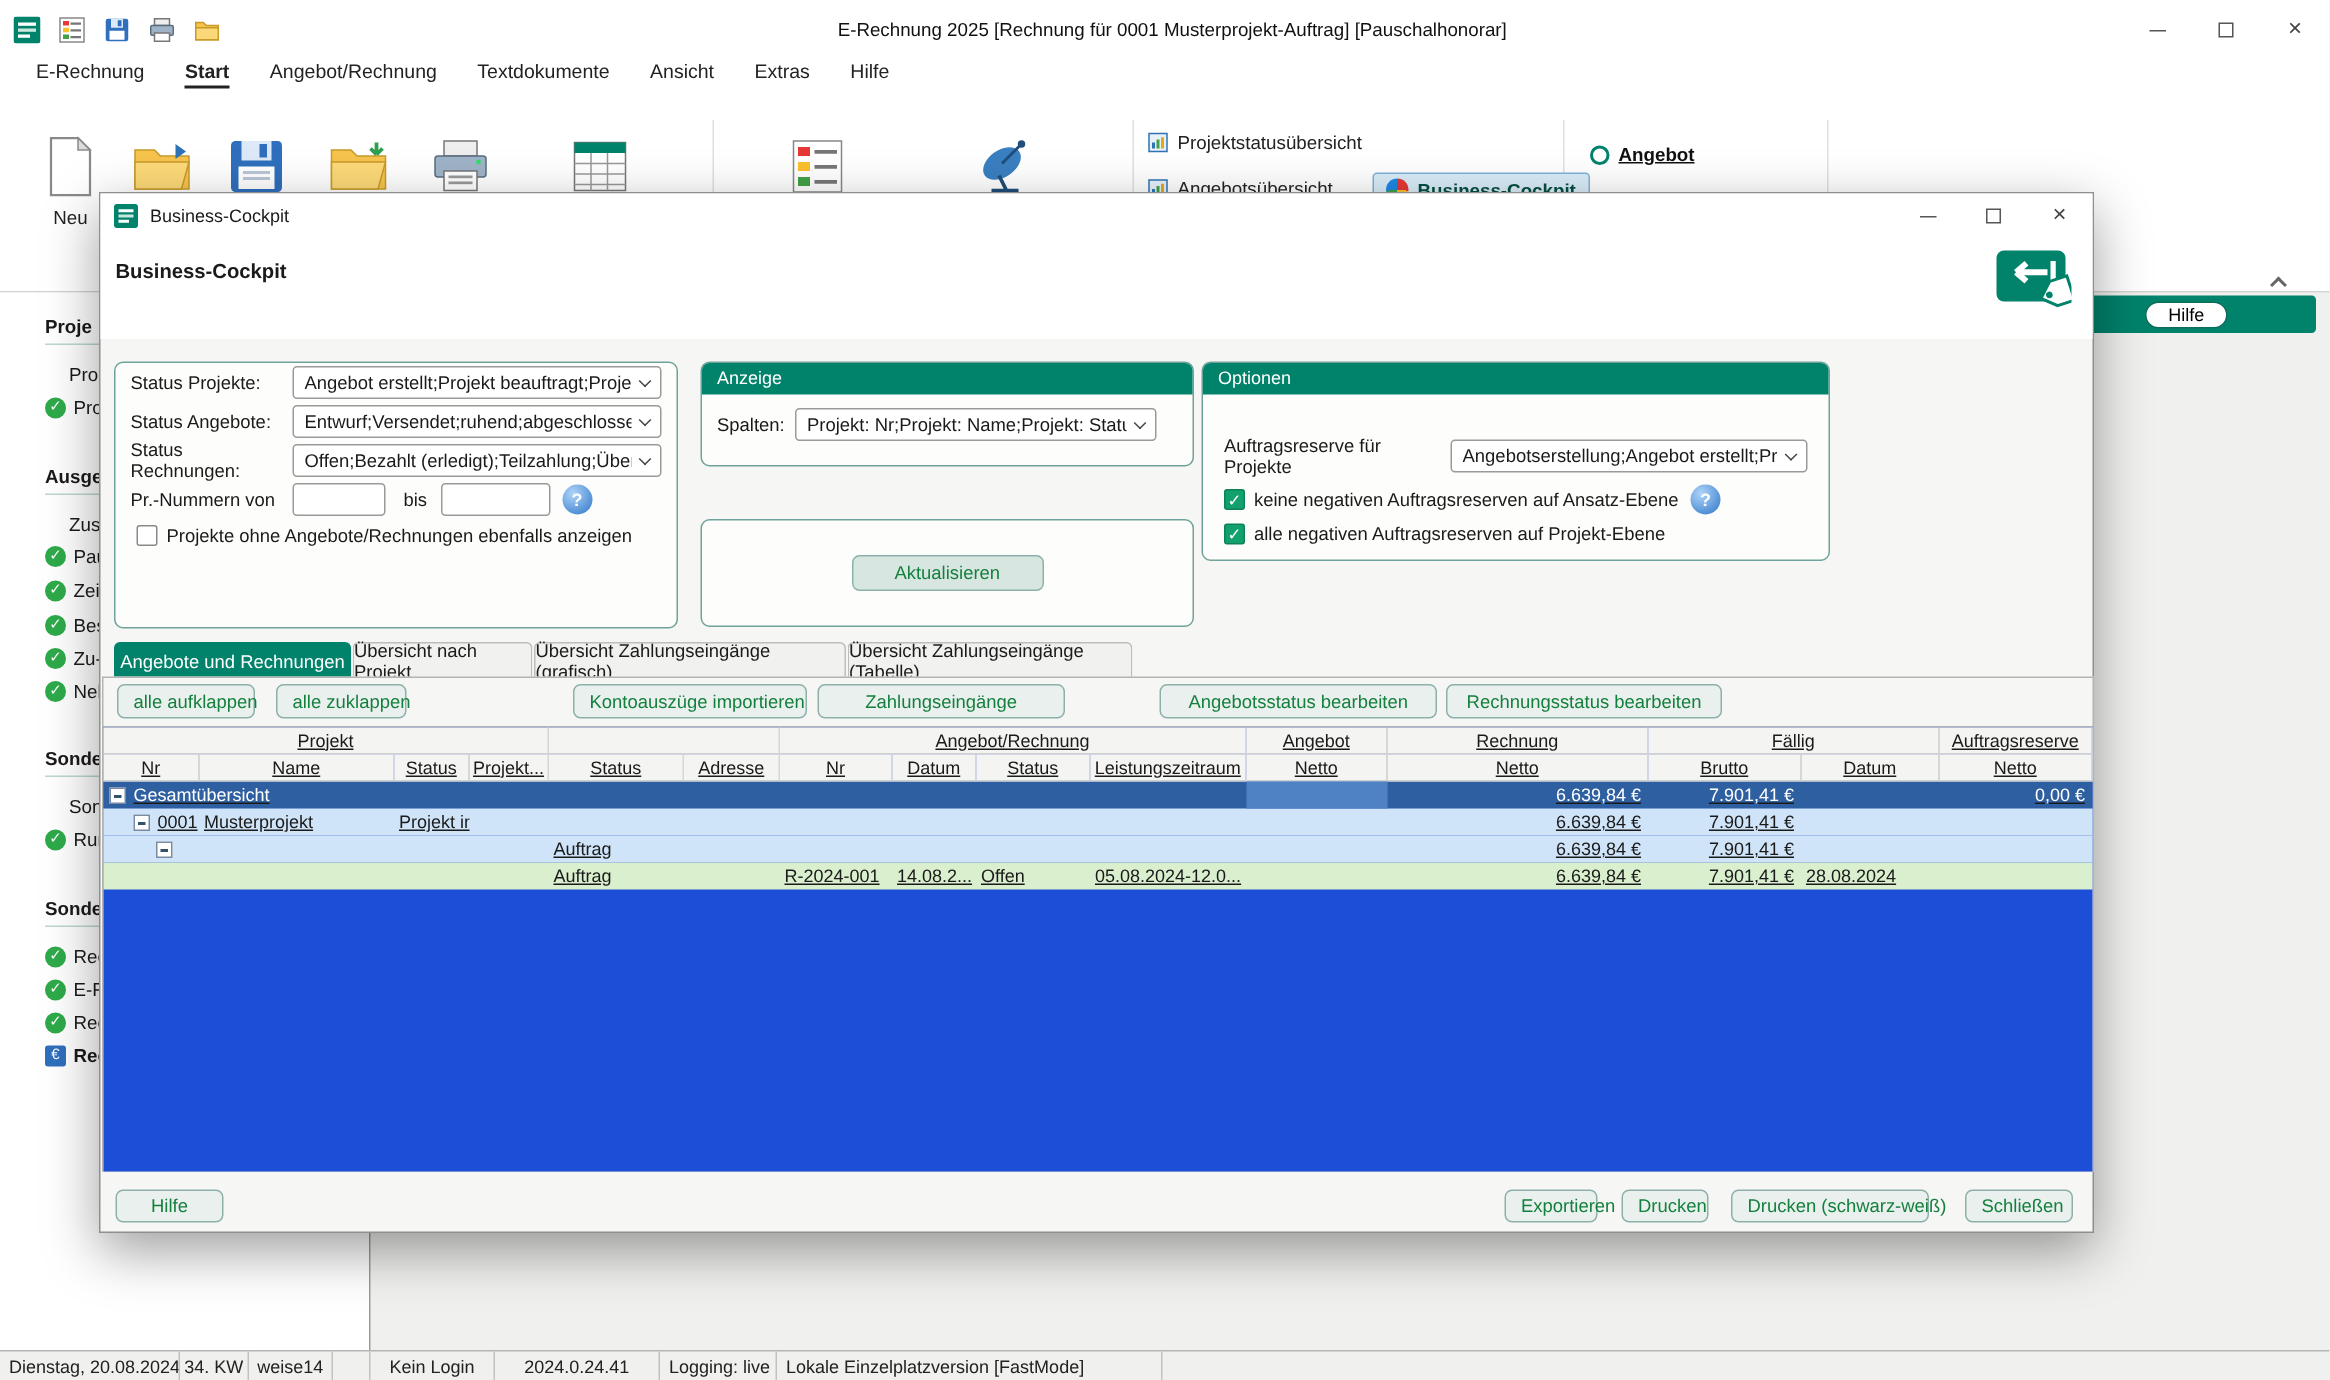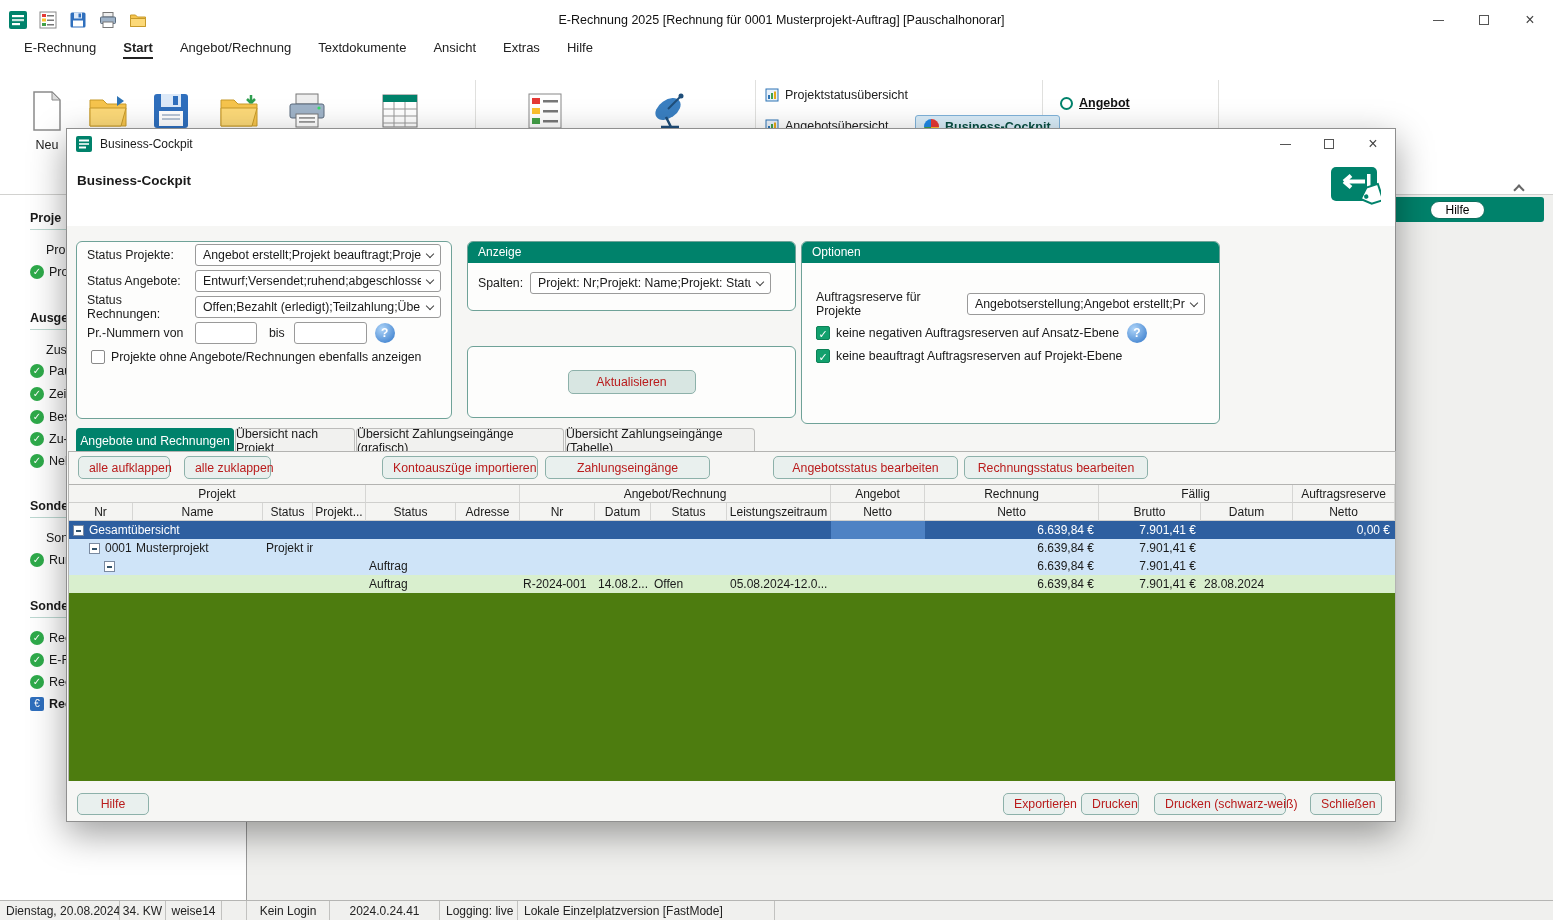--- a/index.html
+++ b/index.html
@@ -70,31 +70,31 @@
   .seltext { white-space:nowrap; overflow:hidden; flex:1; }
   .chev { width:6px; height:6px; border-right:1.6px solid #444; border-bottom:1.6px solid #444; transform:rotate(45deg); margin-left:6px; margin-top:-3px; flex:none; }
   .w248 { width:248px; }
   .tinput { height:22px; background:#fff; border:1px solid #9a9a9a; border-radius:3px; font-size:12.3px; padding:0 5px; font-family:"Liberation Sans",sans-serif; }
   .bis { margin:0 9px 0 12px; font-size:12.3px; }
   .help { width:20px; height:20px; border-radius:50%; background:radial-gradient(circle at 35% 30%, #aed4f8, #2d74c8); color:#fff; font-weight:bold; font-size:12px; display:flex; align-items:center; justify-content:center; margin-left:8px; cursor:pointer; flex:none; }
   .cb { width:14px; height:14px; background:#fff; border:1px solid #8a8a8a; border-radius:2px; flex:none; cursor:pointer; }
   .cb.checked { background:#12a06d; border-color:#0c8257; color:#fff; font-size:11px; line-height:14px; text-align:center; }
   .cblabel { font-size:12.3px; margin-left:6px; }
 
-  .btn { background:#e9f0ee; border:1px solid #8db1aa; border-radius:5px; font-size:12.3px; font-family:"Liberation Sans",sans-serif; padding:3px 10px; cursor:pointer; color:#b91c1c; white-space:nowrap; }
+  .btn { background:#e9f0ee; border:1px solid #8db1aa; border-radius:5px; font-size:12.3px; font-family:"Liberation Sans",sans-serif; padding:3px 10px; cursor:pointer; color:#15803d; white-space:nowrap; }
   .btn.big { width:128px; height:24px; background:#d8e6e2; }
 
   .tabs { position:absolute; left:9px; top:299px; display:flex; }
   .tab { height:24px; display:flex; align-items:center; justify-content:center; font-size:12.3px; border:1px solid #bdbdbb; border-bottom:none; background:#f1f1ef; border-radius:4px 4px 0 0; cursor:pointer; margin-right:1px; }
   .tab.active { background:#00826b; color:#fff; border-color:#00826b; }
 
   .panel { position:absolute; left:1px; top:322px; width:1328px; height:330px; border:1px solid #b3b3b1; background:#f6f6f4; }
   .tbtn { position:absolute; top:4px; height:23px; }
 
-  .tablewrap { position:absolute; left:0px; top:32px; width:1326px; height:297px; background:#4d7c0f; border-top:1px solid #b3b3b1; }
+  .tablewrap { position:absolute; left:0px; top:32px; width:1326px; height:297px; background:#1d4ed8; border-top:1px solid #b3b3b1;text-decoration:underline; }
   .trow { display:grid; grid-template-columns:64px 130px 50px 53px 90px 64px 75px 56px 76px 104px 94px 174px 102px 92px 102px; height:18px; font-size:12px; }
   .ghead-row .gc, .chead-row .c { background:#f4f4f2; border-right:1px solid #d6d6d4; border-bottom:1px solid #cfcfcd; display:flex; align-items:center; justify-content:center; overflow:hidden; white-space:nowrap; }
   .s2 { grid-column:span 2; } .s4 { grid-column:span 4; }
   .trow .c { display:flex; align-items:center; overflow:hidden; white-space:nowrap; padding:0 3px; }
   .trow .num { justify-content:flex-end; padding-right:5px; }
   .trow.total { background:#2e5fa0; color:#fff; }
   .trow.total .angebot-cell { background:#4e82c4; }
   .trow.blue { background:#cfe4f8; }
   .trow.green { background:#d9efce; }
   .expand { width:11px; height:11px; background:#fff; border:1px solid #7a8aa0; position:relative; flex:none; cursor:pointer; margin-right:5px; }
@@ -436,37 +436,37 @@
             <span class="seltext">Projekt: Nr;Projekt: Name;Projekt: Status;Ar</span>
             <span class="chev"></span>
           </div>
       </div>
     </div>
 
     <div class="gbox" style="left:400px;top:217px;width:329px;height:72px;display:flex;align-items:center;justify-content:center;">
       <button class="btn big">Aktualisieren</button>
     </div>
 
-    <div class="gbox" style="left:734px;top:112px;width:419px;height:183px;">
+    <div class="gbox" style="left:734px;top:112px;width:419px;height:133px;">
       <div class="ghead">Optionen</div>
       <div class="grow" style="margin-top:28px;padding:0 14px;">
         <span style="font-size:12.3px">Auftragsreserve für Projekte</span>
         <div class="select" style="width:241px;margin-left:auto">
             <span class="seltext">Angebotserstellung;Angebot erstellt;Projekt</span>
             <span class="chev"></span>
           </div>
       </div>
       <div class="grow" style="height:23px;padding:0 14px;margin-top:4px;">
         <span class="cb checked">✓</span>
         <span class="cblabel">keine negativen Auftragsreserven auf Ansatz-Ebene</span>
         <span class="help">?</span>
       </div>
       <div class="grow" style="height:23px;padding:0 14px;">
         <span class="cb checked">✓</span>
-        <span class="cblabel">keine beauftragt Auftragsreserven auf Projekt-Ebene</span>
+        <span class="cblabel">alle negativen Auftragsreserven auf Projekt-Ebene</span>
       </div>
     </div>
 
     <div class="tabs">
       <div class="tab active" style="width:158px">Angebote und Rechnungen</div>
       <div class="tab" style="width:120px">Übersicht nach Projekt</div>
       <div class="tab" style="width:208px">Übersicht Zahlungseingänge (grafisch)</div>
       <div class="tab" style="width:190px">Übersicht Zahlungseingänge (Tabelle)</div>
     </div>
 

